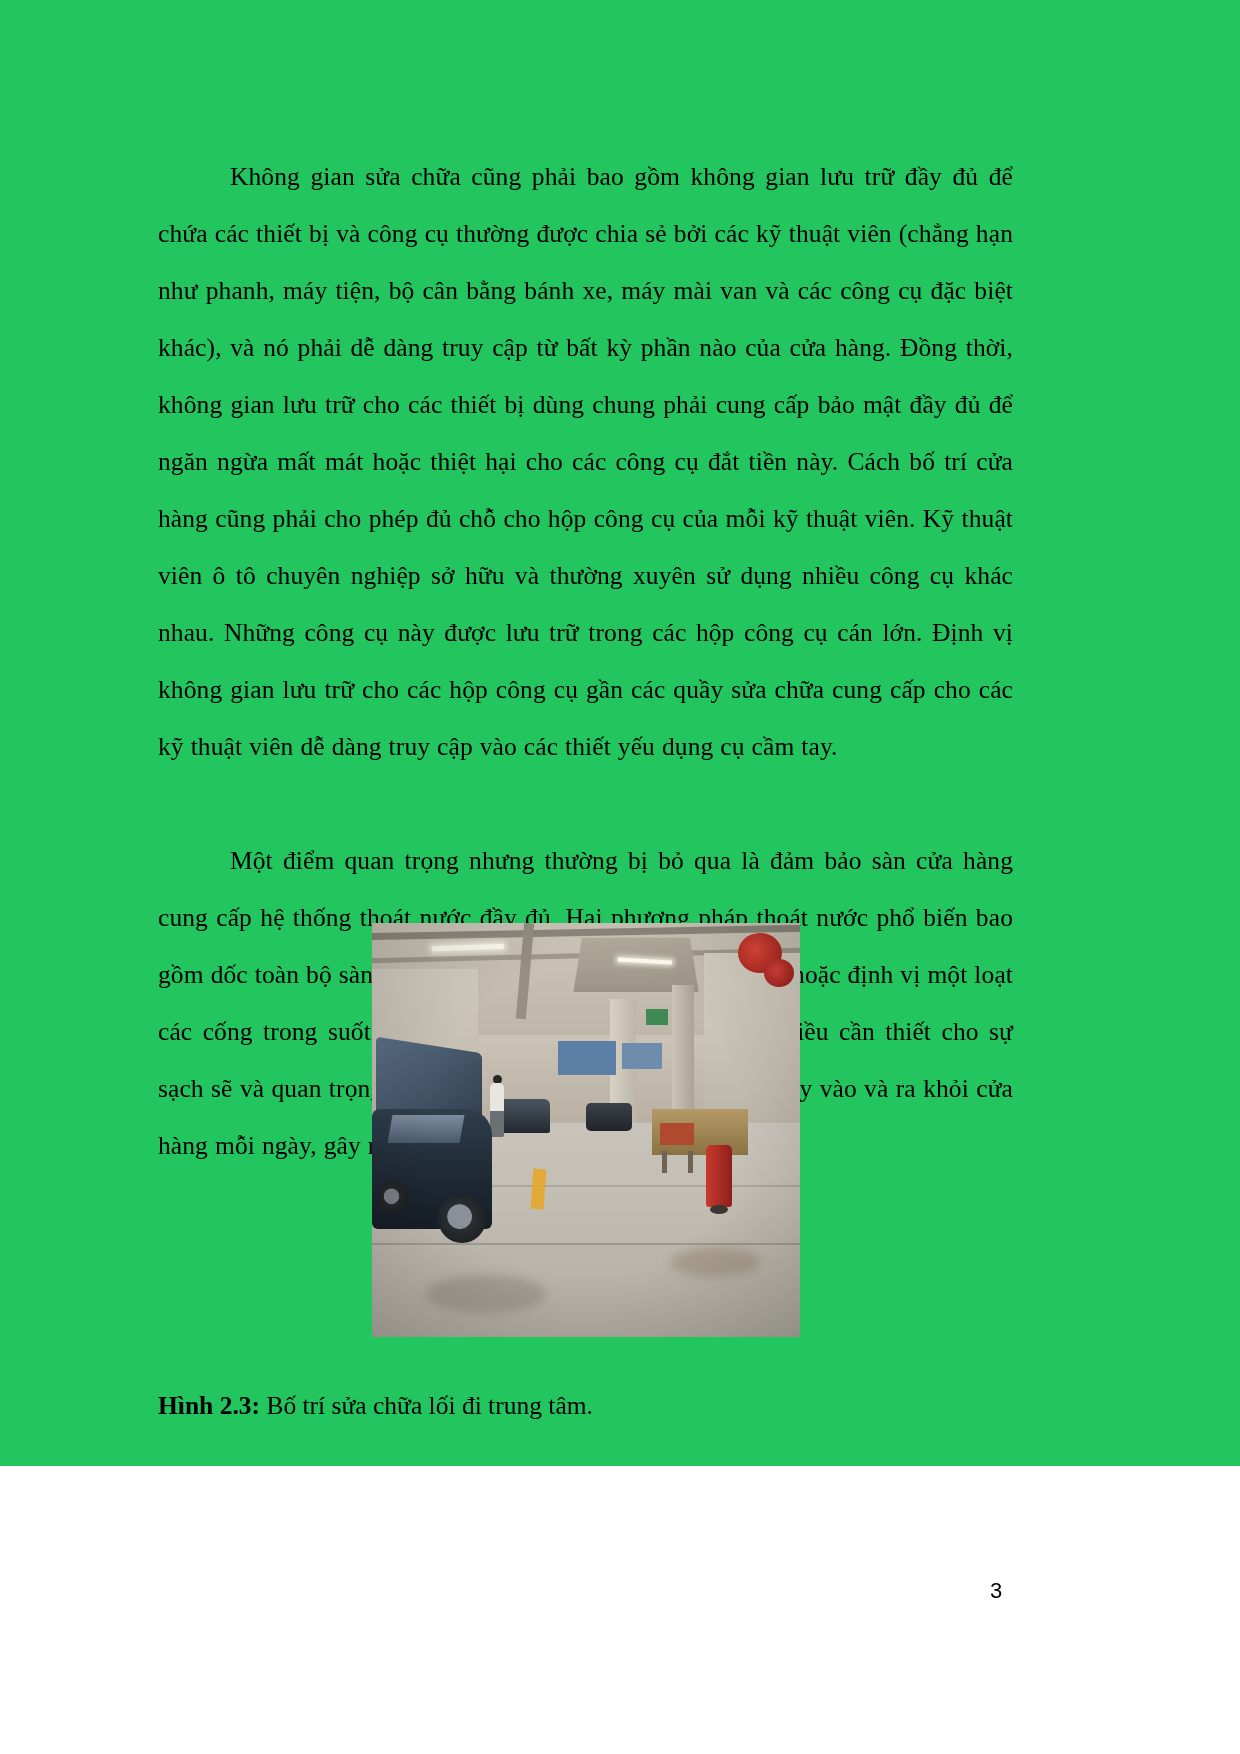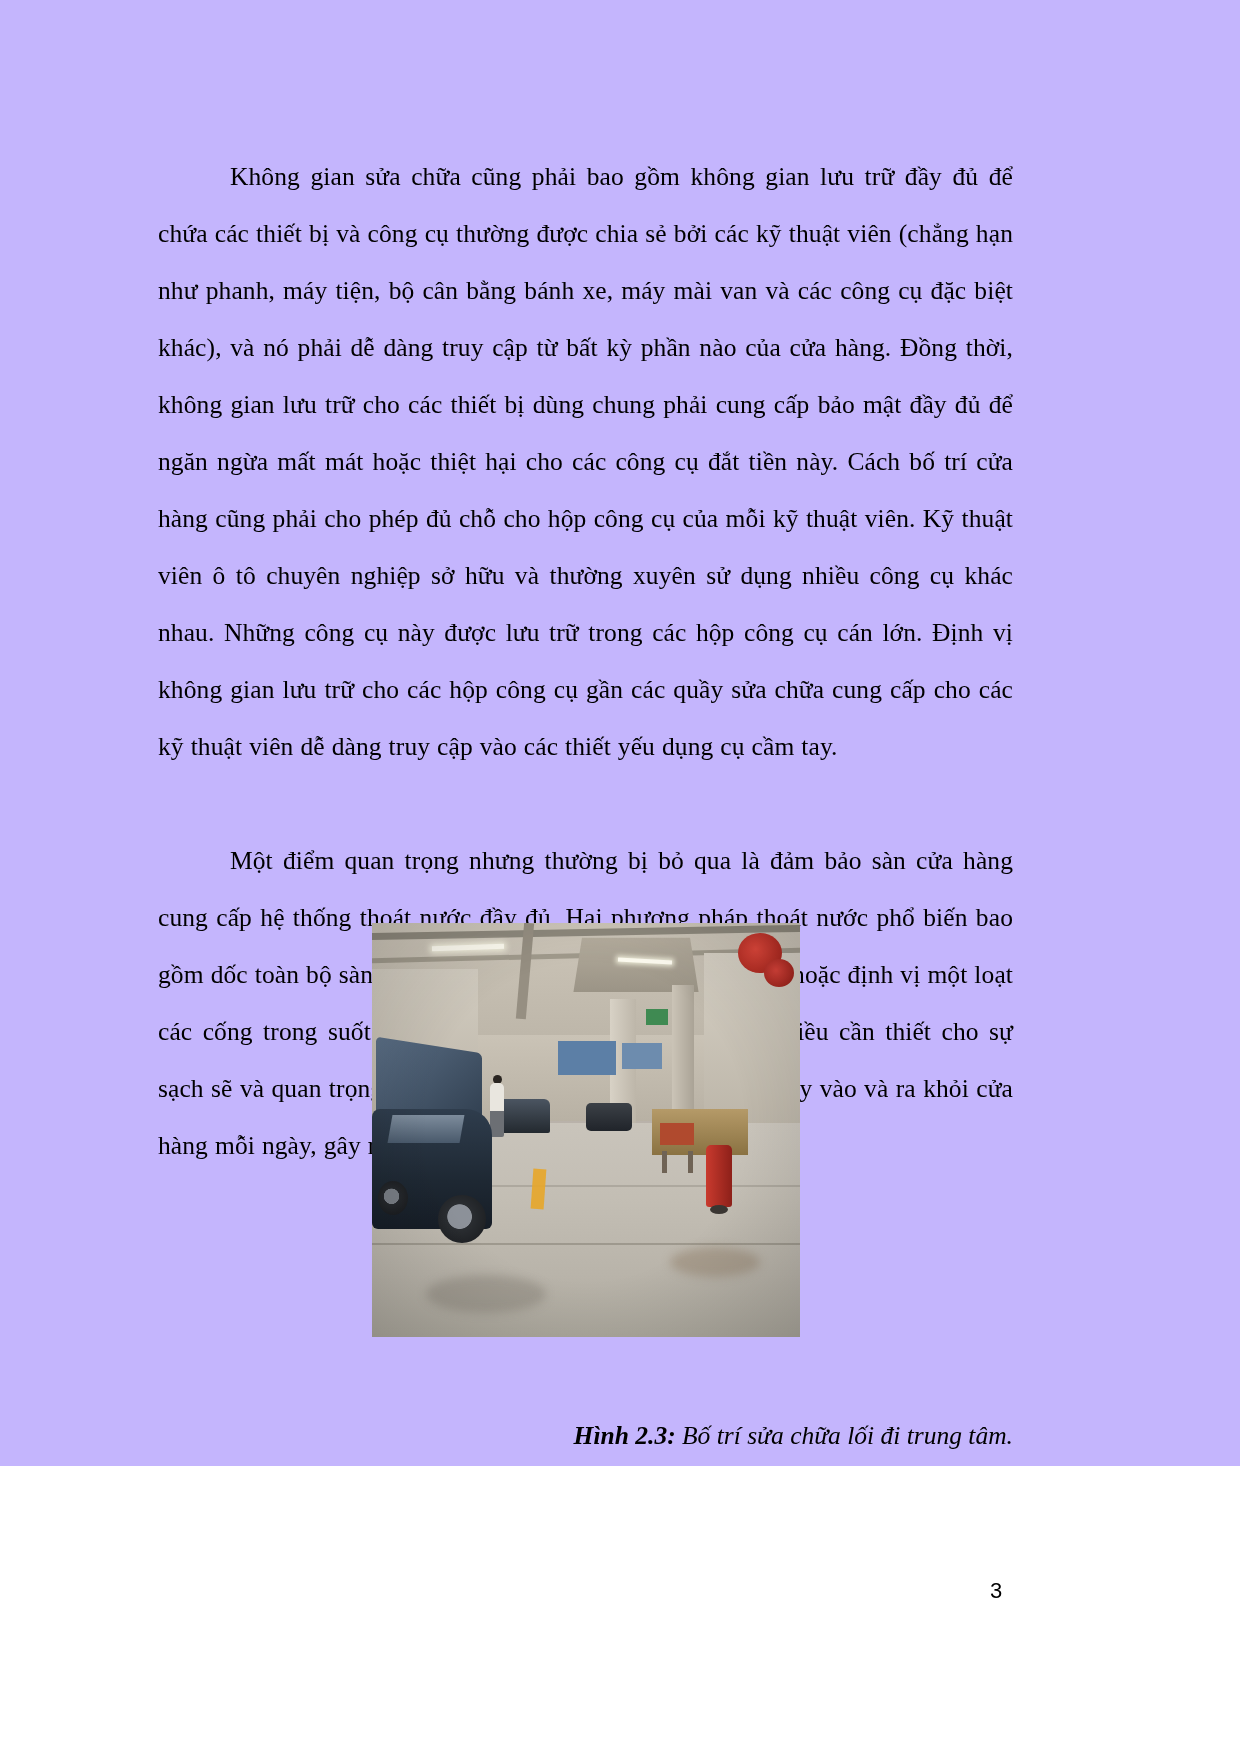--- a/index.html
+++ b/index.html
@@ -14,21 +14,21 @@
     font-family: "Liberation Serif", "DejaVu Serif", serif;
     color: #000000;
     overflow: hidden;
   }
 
   .page {
     position: absolute;
     left: 0; top: 0;
     width: 1240px;
     height: 1466px;
-    background: #c4b5fd;
+    background: #22c55e;
   }
 
   .content {
     position: absolute;
     left: 158px;
     top: 148px;
     width: 855px;
   }
 
   p.para {
@@ -236,25 +236,24 @@
   .ph-person-head {
     position: absolute; left: 121px; top: 152px; width: 9px; height: 9px;
     border-radius: 50%; background: #2a2521;
   }
   .ph-vign {
     position: absolute; left: 0; top: 0; width: 100%; height: 100%;
     background: radial-gradient(ellipse at 50% 48%, rgba(0,0,0,0) 52%, rgba(0,0,0,.16) 100%);
   }
 
   .caption {
-    margin-top: 82px;
+    margin-top: 52px;
     font-size: 25.5px;
     line-height: 34px;
-    text-align: right;
-    font-style: italic;
+    text-align: left;
   }
   .caption b { font-weight: bold; }
 
   .page-number {
     position: absolute;
     left: 990px;
     top: 1578px;
     width: 60px;
     font-family: "Liberation Sans", sans-serif;
     font-size: 22px;

